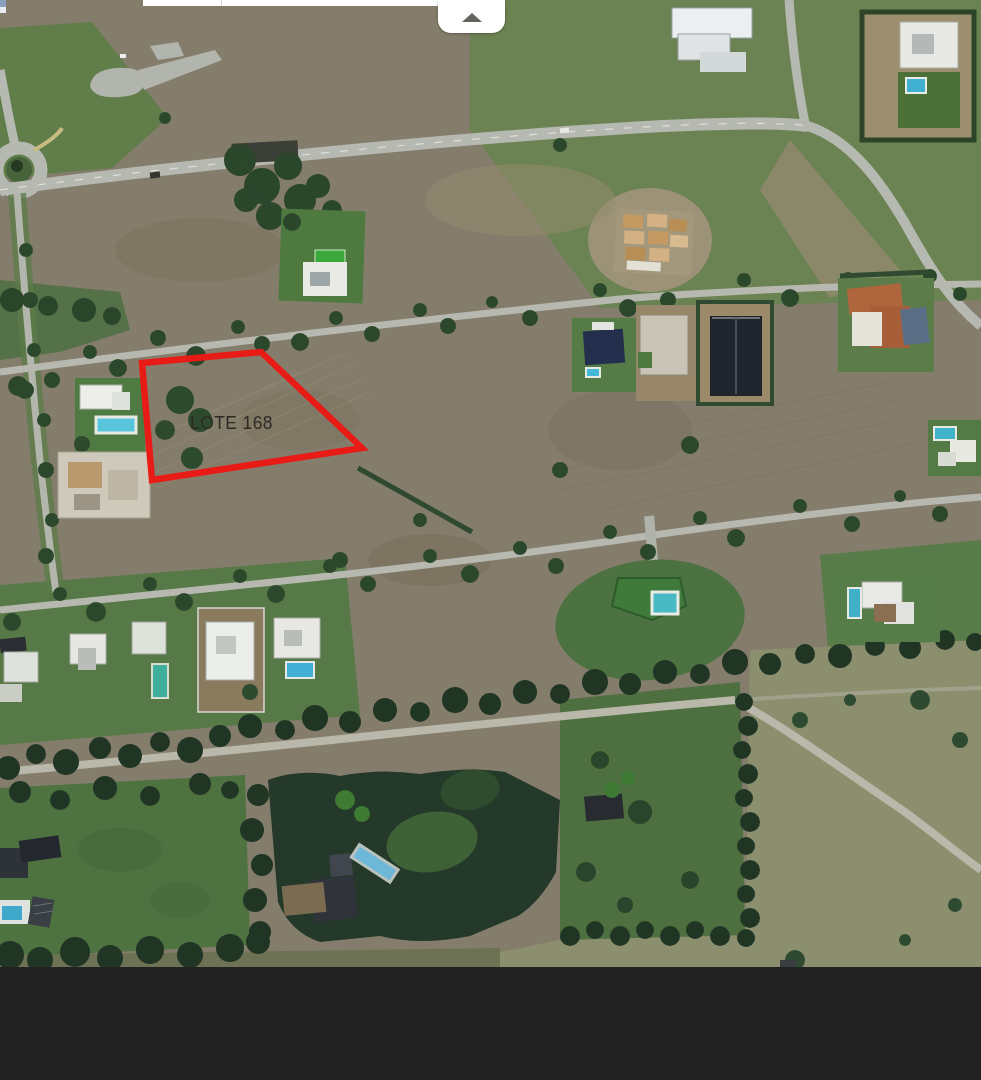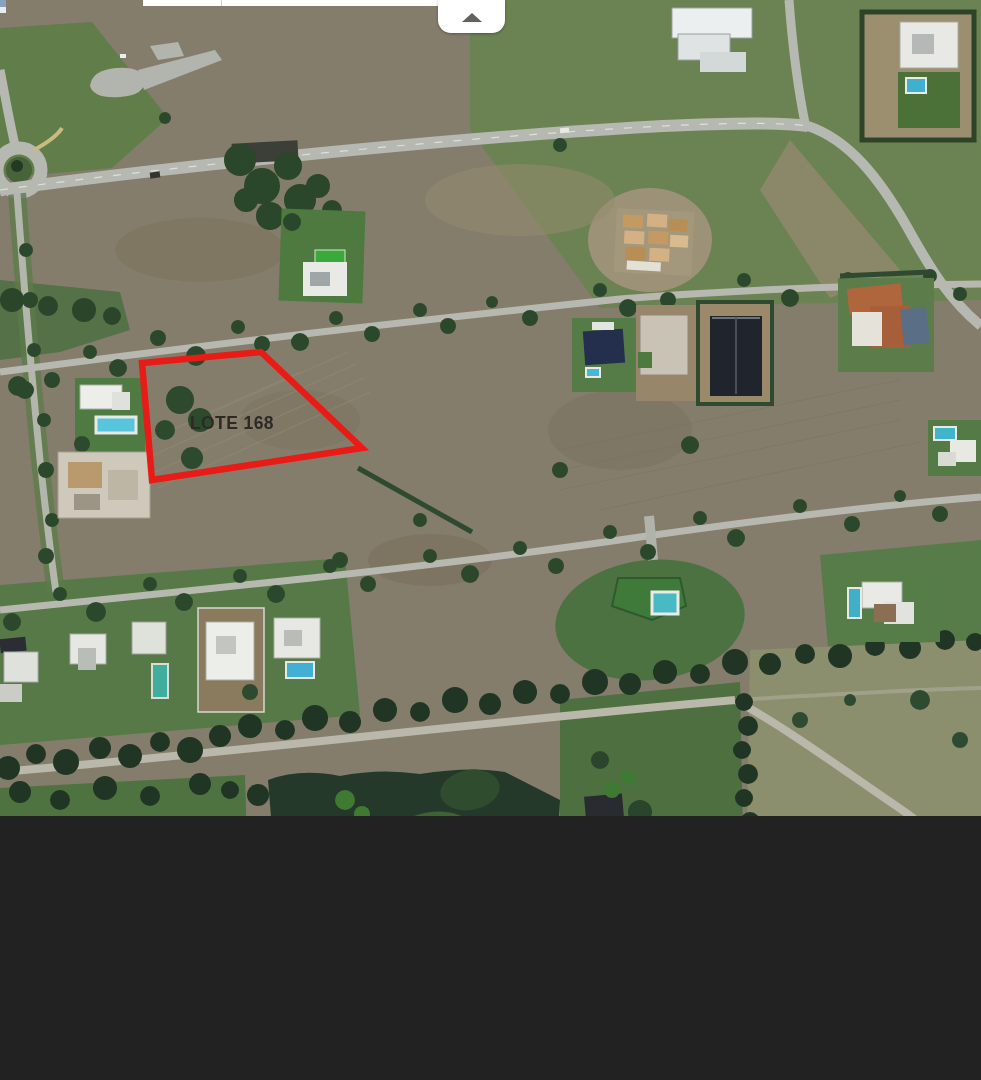--- a/index.html
+++ b/index.html
@@ -1,18 +1,18 @@
 <!DOCTYPE html>
 <html><head>
 <meta charset="utf-8">
 <style>
   html,body{margin:0;padding:0;background:#222;}
   .screen{
-    position:relative;width:981px;height:816px;overflow:hidden;
-    background:#857d6c;font-family:"Liberation Sans",sans-serif;font-weight:bold;
+    position:relative;width:981px;height:967px;overflow:hidden;
+    background:#857d6c;font-family:"Liberation Sans",sans-serif;
   }
   .map-svg{position:absolute;left:0;top:0;width:981px;height:1080px;display:block;}
   .panel-strip{position:absolute;left:143px;top:0;width:362px;height:6px;background:#ffffff;}
   .panel-strip-divider{position:absolute;left:221px;top:0;width:1px;height:6px;background:#d2d2d2;}
   .collapse-btn{
     position:absolute;left:438px;top:0;width:67px;height:33px;background:#ffffff;
     border:none;border-radius:0 0 13px 13px;box-shadow:0 1px 3px rgba(0,0,0,.30);
     cursor:pointer;display:flex;align-items:center;justify-content:center;padding:0;
   }
   .chevron{display:block;margin-top:2px;}

